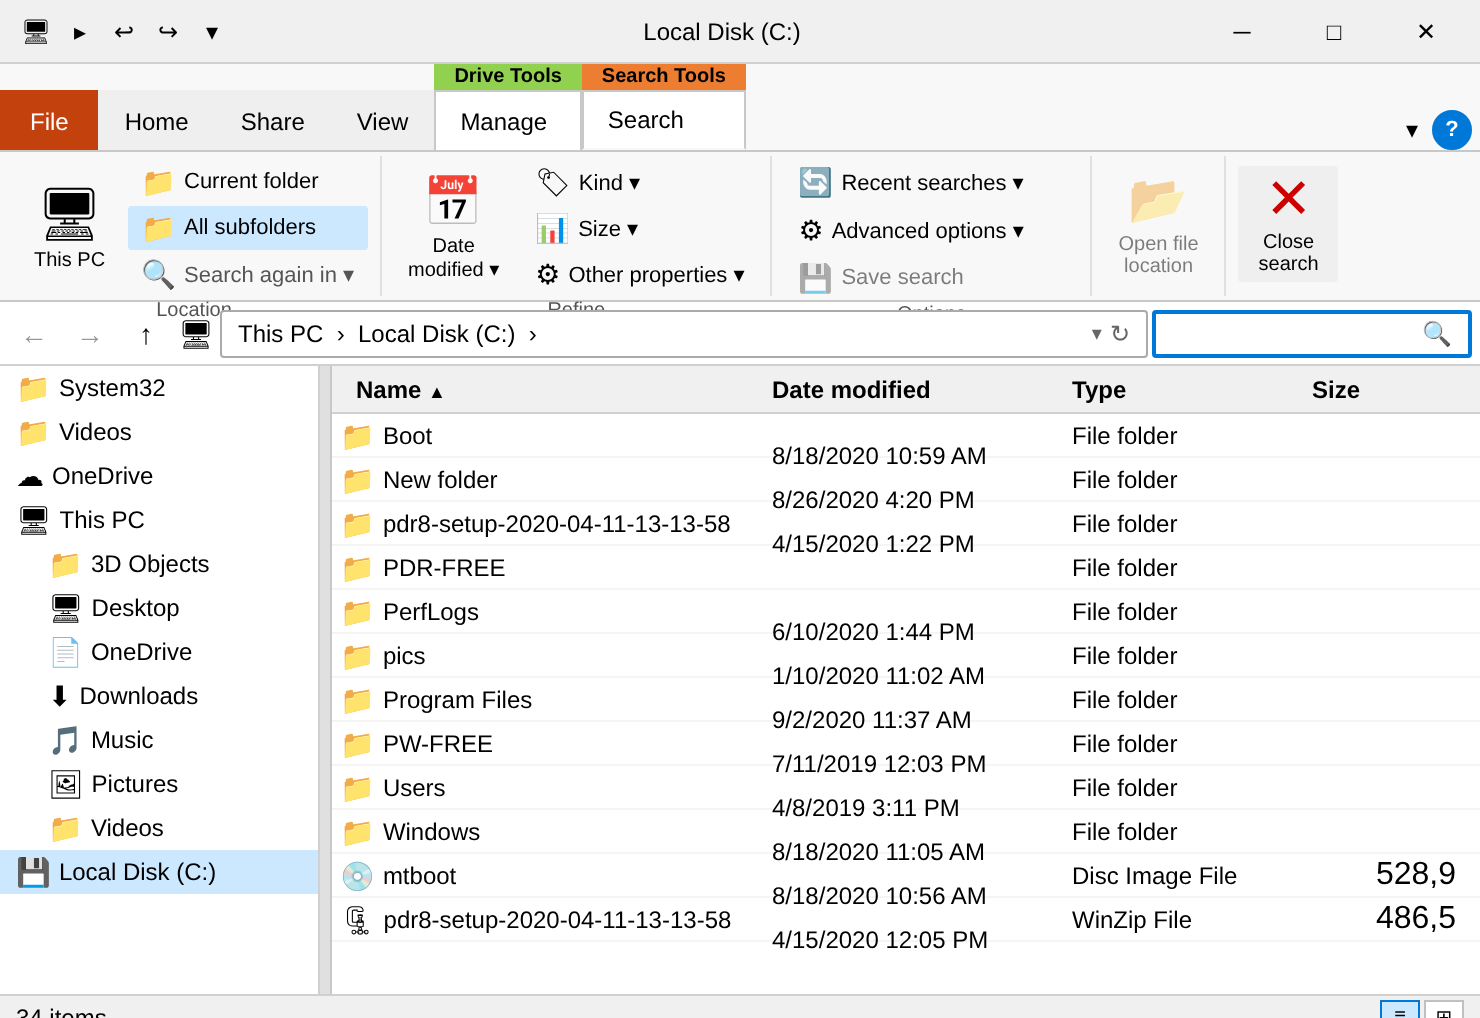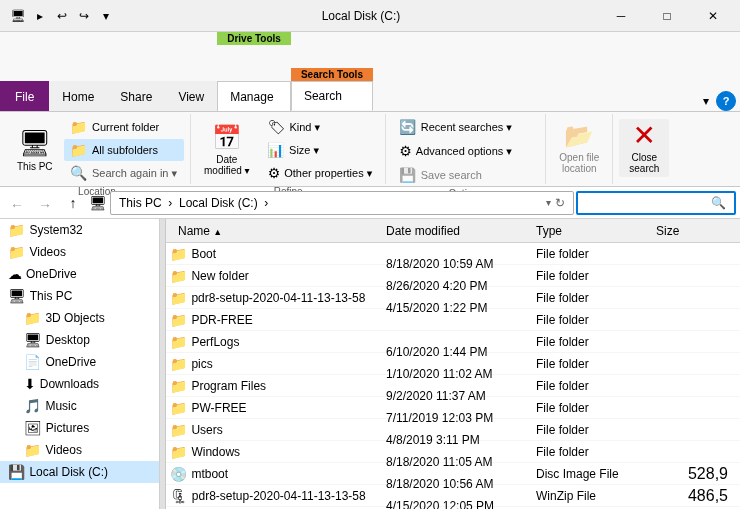--- a/index.html
+++ b/index.html
@@ -23,21 +23,21 @@
     .ribbon { background: #f8f8f8; border-bottom: 1px solid #c8c8c8; }
     .ribbon-tab {
       padding: 0 12px;
       display: flex; align-items: center;
       font-size: 12px;
       cursor: pointer;
       border: 1px solid transparent;
       border-bottom: none;
       height: 30px;
     }
-    .ribbon-tab.file { background: #701a75; color: white; padding: 0 14px; }
+    .ribbon-tab.file { background: #c2410c; color: white; padding: 0 14px; }
     .ribbon-tab.active-green { background: #fff; border-color: #c8c8c8; border-bottom-color: #f8f8f8; }
     .ribbon-tab.active-orange { background: #fff; border-color: #c8c8c8; border-bottom-color: #f8f8f8; }
 
     
     .ribbon-commands {
       display: flex;
       height: 74px;
       padding: 2px 4px;
       align-items: stretch;
     }
@@ -145,21 +145,21 @@
     .tree-item.selected { background: #cce8ff; }
     .tree-icon { font-size: 14px; flex-shrink: 0; }
     .tree-label { font-size: 12px; }
     .tree-item.indent1 { padding-left: 24px; }
 
     
     .right-panel { flex: 1; display: flex; flex-direction: column; overflow: hidden; background: white; }
     .file-list-header {
       display: flex; align-items: center;
       background: #f0f0f0; border-bottom: 1px solid #d0d0d0;
-      height: 24px; font-size: 12px; font-weight: 400; padding: 0 4px;
+      height: 24px; font-size: 12px; font-weight: 700; padding: 0 4px;
     }
     .col-name { flex: 1; min-width: 180px; padding-left: 8px; cursor: pointer; }
     .col-date { width: 150px; cursor: pointer; }
     .col-type { width: 120px; cursor: pointer; }
     .col-size { width: 80px; cursor: pointer; }
     .sort-arrow { font-size: 9px; }
     .file-list-body { flex: 1; overflow-y: auto; }
     .file-row {
       display: flex; align-items: center;
       height: 22px; padding: 0 4px; cursor: pointer; border-bottom: 1px solid #f5f5f5;
@@ -209,21 +209,21 @@
 </div>
 
 <div class="ribbon">
 
   <div style="display:flex; align-items:flex-end; border-bottom:1px solid #c8c8c8;">
     <button class="ribbon-tab file">File</button>
     <button class="ribbon-tab">Home</button>
     <button class="ribbon-tab">Share</button>
     <button class="ribbon-tab">View</button>
 
-    <div style="display:flex;flex-direction:column;align-items:stretch;gap:36px;">
+    <div style="display:flex;flex-direction:column;align-items:stretch;">
       <div style="background:#92d050;text-align:center;font-size:10px;font-weight:600;padding:1px 10px;">Drive Tools</div>
       <button class="ribbon-tab active-green">Manage</button>
     </div>
 
     <div style="display:flex;flex-direction:column;align-items:stretch;">
       <div style="background:#ed7d31;text-align:center;font-size:10px;font-weight:600;padding:1px 10px;">Search Tools</div>
       <button class="ribbon-tab active-orange" style="background:#fff;border:1px solid #c8c8c8;border-bottom-color:#f8f8f8;">Search</button>
     </div>
 
     <div style="margin-left:auto;display:flex;align-items:center;padding-right:4px;">

